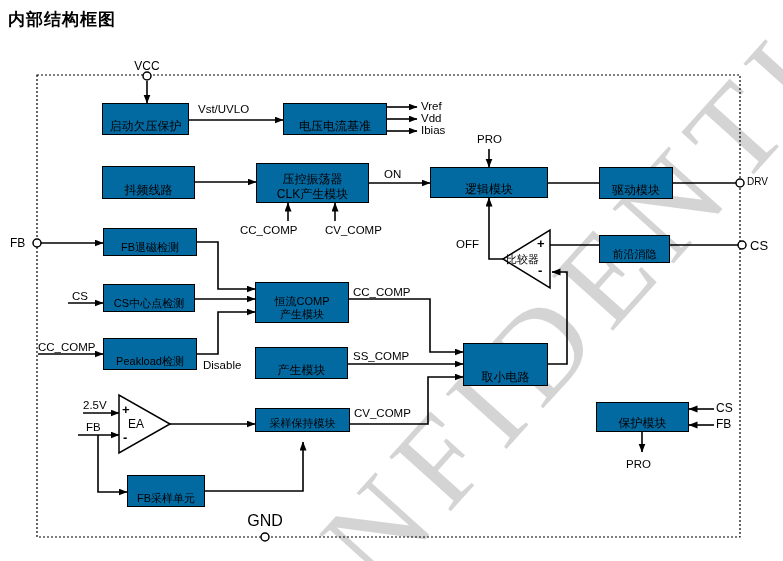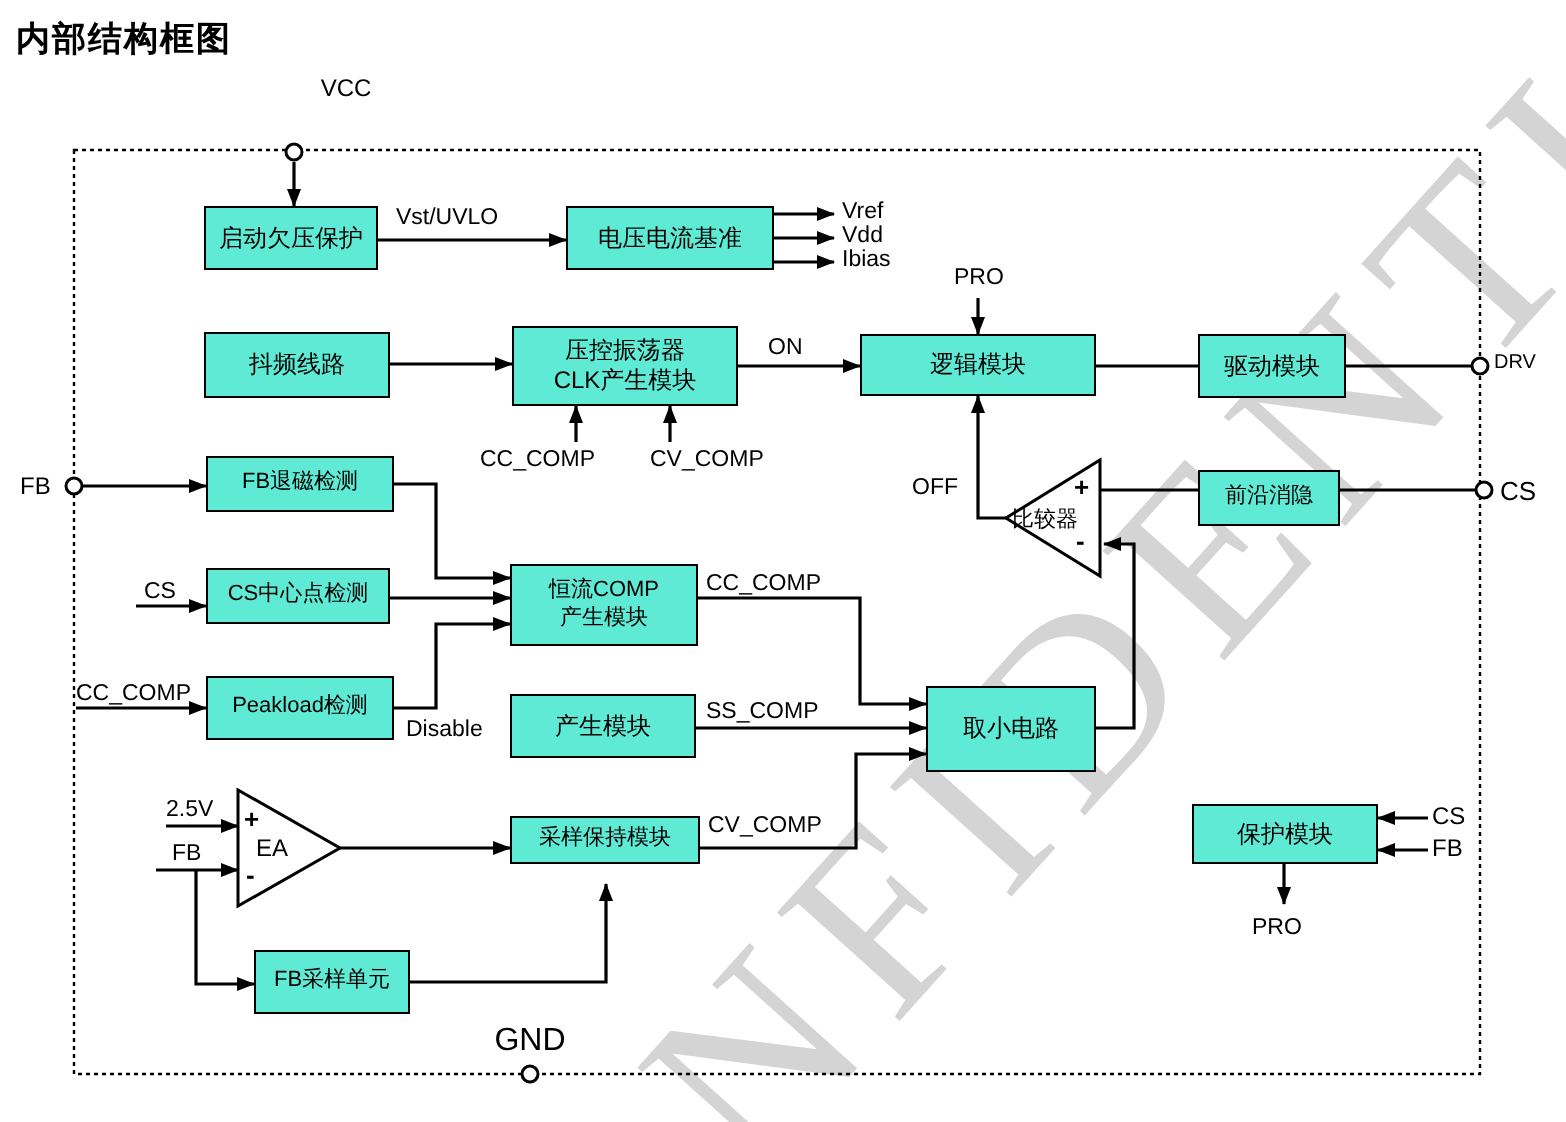--- a/index.html
+++ b/index.html
@@ -13,22 +13,22 @@
   }
   .watermark{
     position:absolute; left:-40px; top:235px; width:1250px; height:170px;
     text-align:center; font-family:"Liberation Serif", serif;
     font-size:125px; color:#d4d4d4; letter-spacing:14px; white-space:nowrap;
     transform:rotate(-48deg); z-index:1; user-select:none;
   }
   svg.wires{position:absolute; left:0; top:0; z-index:2;}
   .blk{
     position:absolute; z-index:3; box-sizing:border-box;
-    border:1.5px solid #000; background:#5eead4;
-    display:flex; flex-direction:column; align-items:center; justify-content:center;
+    border:1.5px solid #000; background:#0369a1;
+    display:flex; flex-direction:column; align-items:center; justify-content:flex-end;
     font-size:12px; line-height:1.25; text-align:center; white-space:nowrap;
   }
   .blk.sm{font-size:11px;}
   .lbl{
     position:absolute; z-index:3; font-size:11.5px; white-space:nowrap;
   }
   .lbl.ctr{text-align:center;}
   .sign{position:absolute; z-index:3; font-size:13px; font-weight:bold; line-height:1;}
   .tri-lbl{position:absolute; z-index:3; font-size:11px; white-space:nowrap;}
 </style>
@@ -143,21 +143,21 @@
   <div class="blk sm" style="left:255px;top:408px;width:95px;height:24px;">
     <span>采样保持模块</span>
   </div>
   <div class="blk sm" style="left:127px;top:475px;width:78px;height:32px;">
     <span>FB采样单元</span>
   </div>
   <div class="blk" style="left:596px;top:402px;width:93px;height:30px;">
     <span>保护模块</span>
   </div>
 
-  <div class="lbl ctr" style="left:130px;top:37px;width:34px;font-size:12px;margin-left:26px;">VCC</div>
+  <div class="lbl ctr" style="left:130px;top:59px;width:34px;font-size:12px;">VCC</div>
   <div class="lbl ctr" style="left:245px;top:512px;width:40px;font-size:16px;">GND</div>
   <div class="lbl" style="left:10px;top:236px;font-size:12px;">FB</div>
   <div class="lbl" style="left:747px;top:176px;font-size:10px;">DRV</div>
   <div class="lbl" style="left:750px;top:238px;font-size:13px;">CS</div>
 
   <div class="lbl" style="left:198px;top:103px;">Vst/UVLO</div>
   <div class="lbl" style="left:421px;top:100px;">Vref</div>
   <div class="lbl" style="left:421px;top:112px;">Vdd</div>
   <div class="lbl" style="left:421px;top:124px;">Ibias</div>
   <div class="lbl" style="left:384px;top:168px;">ON</div>

